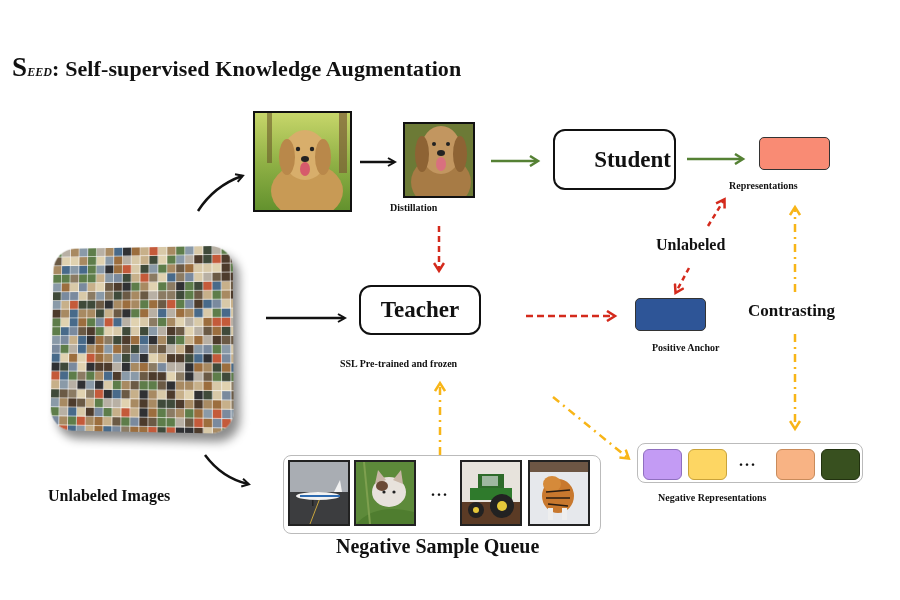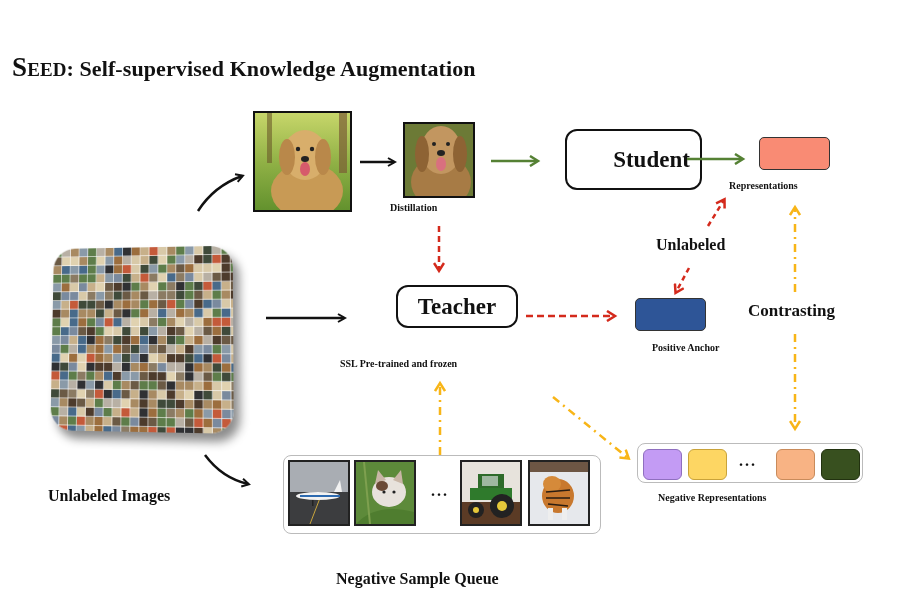--- a/index.html
+++ b/index.html
@@ -1,21 +1,21 @@
 <!DOCTYPE html>
 <html><head>
 <meta charset="utf-8">
 <style>
   html, body { margin:0; padding:0; background:#ffffff; }
   body { width:900px; height:600px; position:relative; overflow:hidden;
          font-family:"Liberation Serif", "DejaVu Serif", serif; color:#111; }
   .abs { position:absolute; }
   .title { left:12px; top:52px; font-size:22px; font-weight:bold; letter-spacing:0.1px; }
   .title .big { font-size:27px; }
-  .title .sc { font-size:19px; }
+  .title .sc { font-size:12px;font-style:italic; }
   .lbl { font-weight:bold; font-size:10px; white-space:nowrap; }
   .box { border:2.5px solid #111; border-radius:12px; background:#fff;
          display:flex; align-items:center; justify-content:center;
          font-weight:bold; font-size:23px; box-sizing:border-box; }
   .photo { border:2px solid #111; box-sizing:border-box; overflow:hidden; }
   .rep { border:1.5px solid #333; border-radius:5px; box-sizing:border-box; }
   .queue { border:1.5px solid #bbb; border-radius:8px; box-sizing:border-box; }
   .qimg { position:absolute; top:4px; width:62px; height:66px; border:2px solid #222; box-sizing:border-box; overflow:hidden; }
   .negrep { position:absolute; top:5px; width:39px; height:31px; border-radius:6px; box-sizing:border-box; }
   .dots { font-weight:bold; font-size:16px; letter-spacing:2px; }
@@ -509,29 +509,29 @@
     <ellipse cx="17" cy="30" rx="7" ry="18" fill="#8e6334"></ellipse>
     <ellipse cx="55" cy="30" rx="7" ry="18" fill="#8e6334"></ellipse>
     <circle cx="29" cy="20" r="2" fill="#222"></circle>
     <circle cx="43" cy="20" r="2" fill="#222"></circle>
     <ellipse cx="36" cy="29" rx="4" ry="3" fill="#222"></ellipse>
     <ellipse cx="36" cy="40" rx="5" ry="7" fill="#d9707f"></ellipse>
   </svg>
 </div>
 <div class="abs lbl" style="left:390px; top:202px;">Distillation</div>
 
-<div class="abs box" style="left:565px; top:129px; width:137px; height:61px;padding-left:36px;">Student</div>
+<div class="abs box" style="left:553px; top:129px; width:123px; height:61px;padding-left:36px;">Student</div>
 
 <div class="abs rep" style="left:759px; top:137px; width:71px; height:33px; background:#f98b74;"></div>
 <div class="abs lbl" style="left:729px; top:180px;">Representations</div>
 
 <div class="abs lbl" style="left:656px; top:236px; font-size:16px;">Unlabeled</div>
 <div class="abs lbl" style="left:748px; top:301px; font-size:17px;">Contrasting</div>
 
-<div class="abs box" style="left:396px; top:285px; width:122px; height:43px;">Teacher</div>
+<div class="abs box" style="left:359px; top:285px; width:122px; height:50px;">Teacher</div>
 <div class="abs lbl" style="left:340px; top:358px;">SSL Pre-trained and frozen</div>
 
 <div class="abs rep" style="left:635px; top:298px; width:71px; height:33px; background:#2e5597;"></div>
 <div class="abs lbl" style="left:614px; top:342px;margin-left:38px;">Positive Anchor</div>
 
 <div class="abs queue" style="left:283px; top:455px; width:318px; height:79px;">
   <div class="qimg" style="left:4px;">
     <svg width="58" height="62">
       <rect width="58" height="30" fill="#a9adb3"></rect>
       <rect y="30" width="58" height="32" fill="#3c3d3f"></rect>
@@ -576,21 +576,21 @@
       <ellipse cx="28" cy="34" rx="16" ry="17" fill="#c8782e"></ellipse>
       <ellipse cx="22" cy="22" rx="9" ry="8" fill="#d58a3a"></ellipse>
       <line x1="16" y1="30" x2="40" y2="28" stroke="#2a1d12" stroke-width="1.5"></line>
       <line x1="16" y1="36" x2="40" y2="36" stroke="#2a1d12" stroke-width="1.5"></line>
       <line x1="18" y1="42" x2="38" y2="44" stroke="#2a1d12" stroke-width="1.5"></line>
       <rect x="18" y="46" width="5" height="12" fill="#eee"></rect>
       <rect x="32" y="46" width="5" height="12" fill="#eee"></rect>
     </svg>
   </div>
 </div>
-<div class="abs lbl" style="left:336px; top:570px; font-size:16px;">Negative Sample Queue</div>
+<div class="abs lbl" style="left:336px; top:535px; font-size:20px;">Negative Sample Queue</div>
 
 <div class="abs queue" style="left:637px; top:443px; width:226px; height:40px;">
   <div class="negrep" style="left:5px; background:#c39bf4; border:1px solid #8f6fbf;"></div>
   <div class="negrep" style="left:50px; background:#fdd663; border:1px solid #c9a33a;"></div>
   <div class="abs dots" style="left:101px; top:8px;">...</div>
   <div class="negrep" style="left:138px; background:#f8b384; border:1px solid #c98b5b;"></div>
   <div class="negrep" style="left:183px; background:#38501f; border:1px solid #223210;"></div>
 </div>
 <div class="abs lbl" style="left:658px; top:492px;">Negative Representations</div>
 

